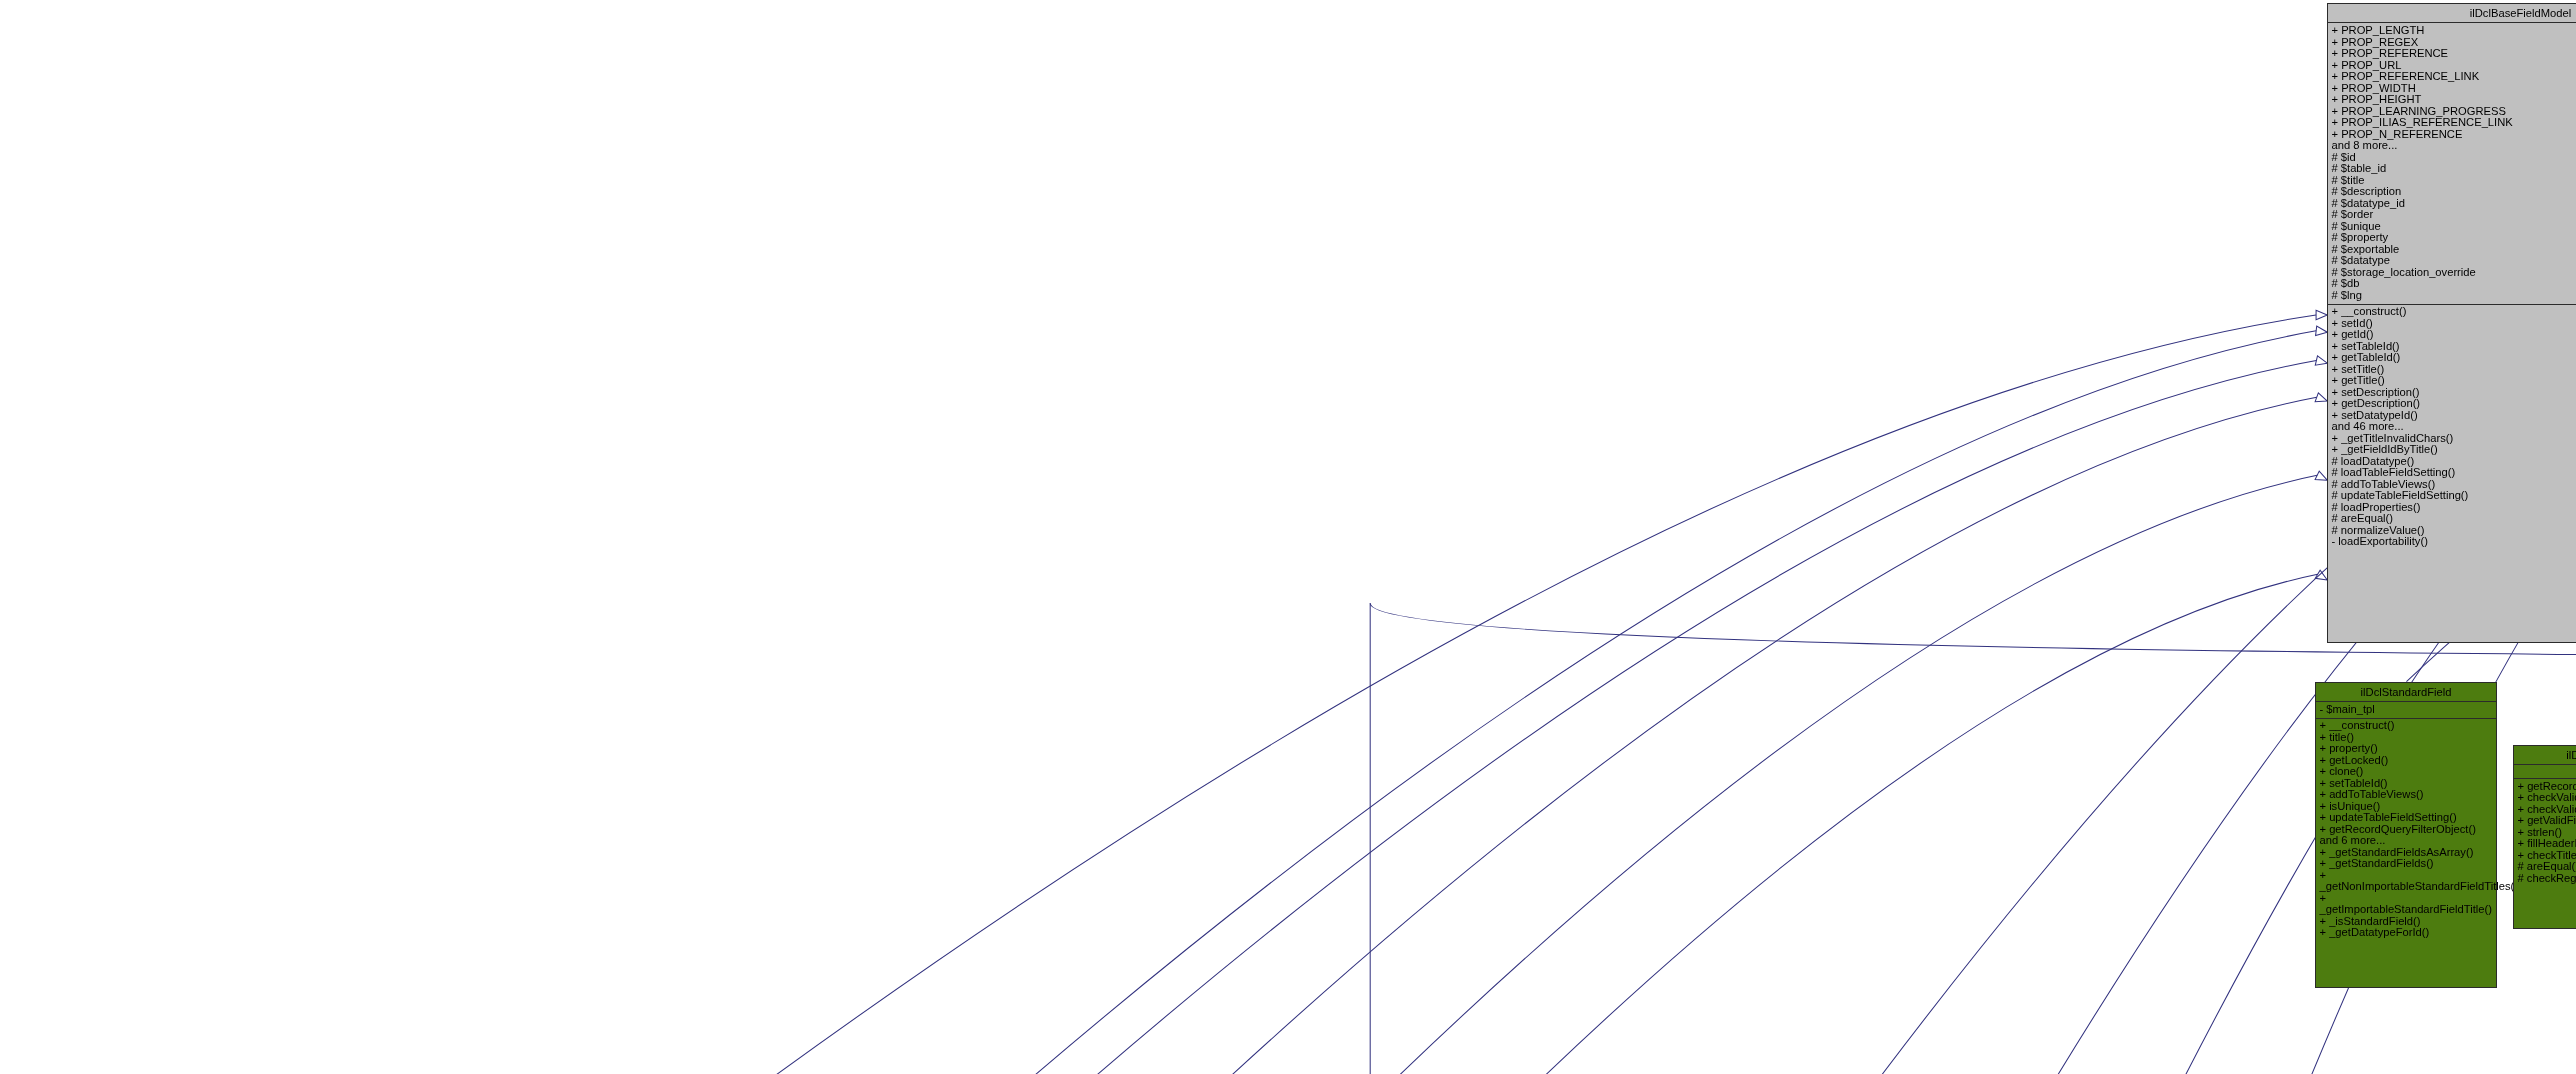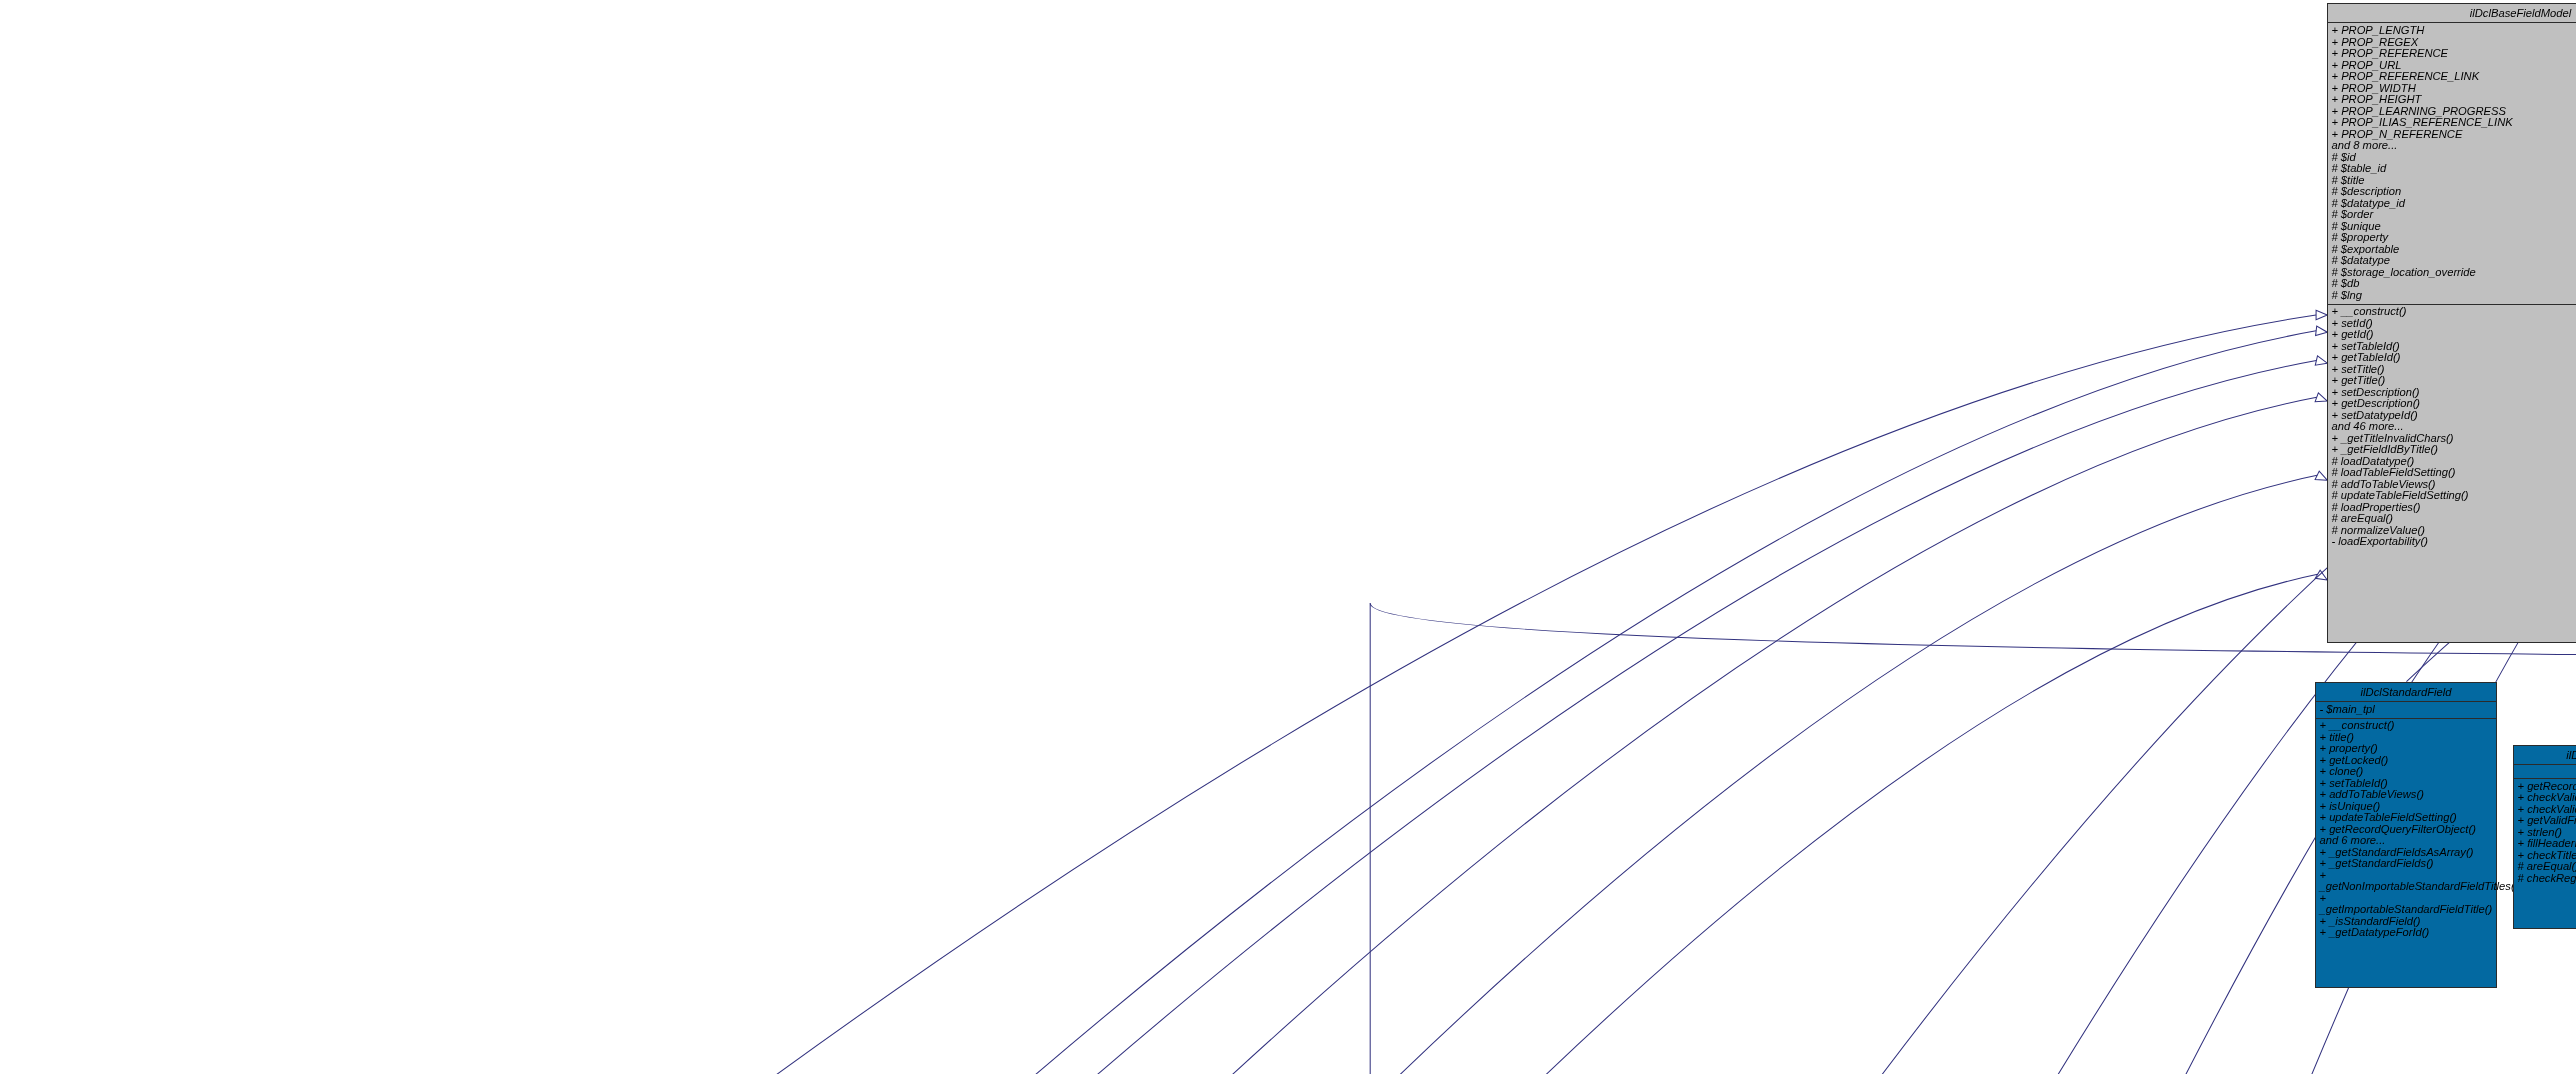--- a/index.html
+++ b/index.html
@@ -1,26 +1,26 @@
 <!DOCTYPE html>
 <html style="font-size:13.8px"><head>
 <meta charset="utf-8">
 <style>
   html,body{margin:0;padding:0;background:#ffffff;}
   body{
     width:2576px;height:1074px;position:relative;overflow:hidden;
     font-family:"Liberation Sans","DejaVu Sans",sans-serif;
   }
-  #canvas{position:absolute;left:0;top:0;width:2576px;height:766px;font-style:italic;}
+  #canvas{position:absolute;left:0;top:0;width:2576px;height:766px;}
   svg.edges{position:absolute;left:0;top:0;width:2576px;height:1074px;pointer-events:none;}
 
   .umlbox{
     position:absolute;
     border:0.9px solid #2b2b2b;
-    background:#0369a1;
+    background:#4d7c0f;
     box-sizing:border-box;
     font-size:11.2px;
     line-height:11.7px;
     color:#000000;
   }
   .umlbox.base{
     background:#c0c0c0;
     border:0.9px solid #2b2b2b;
   }
   .uml-title{

